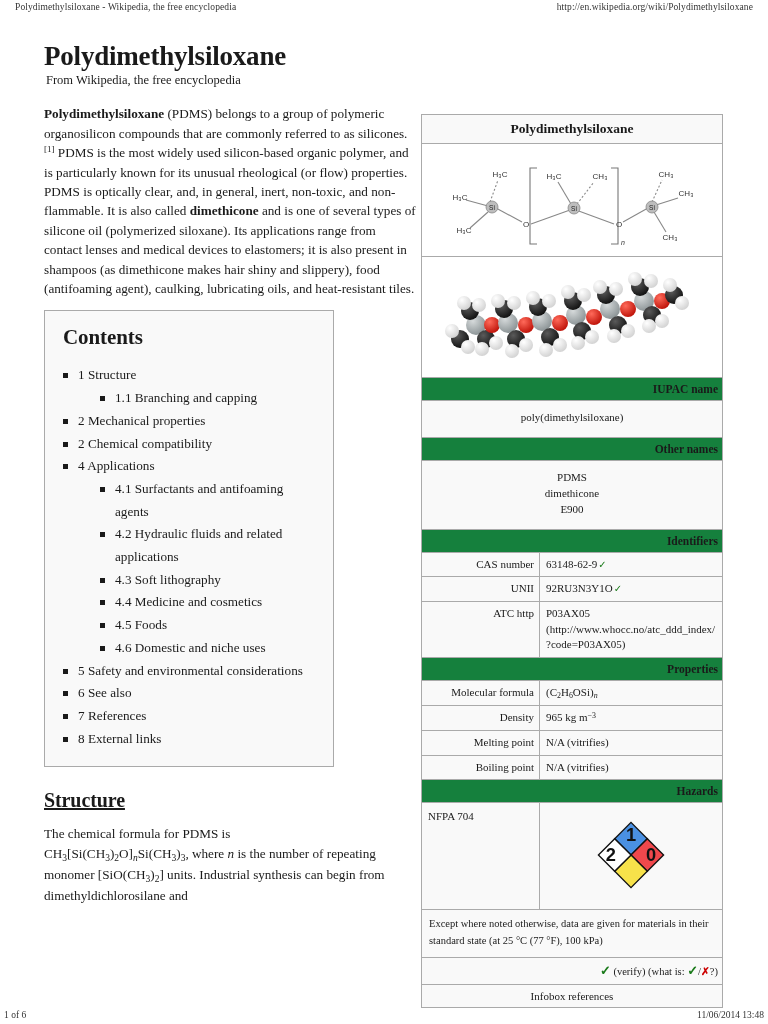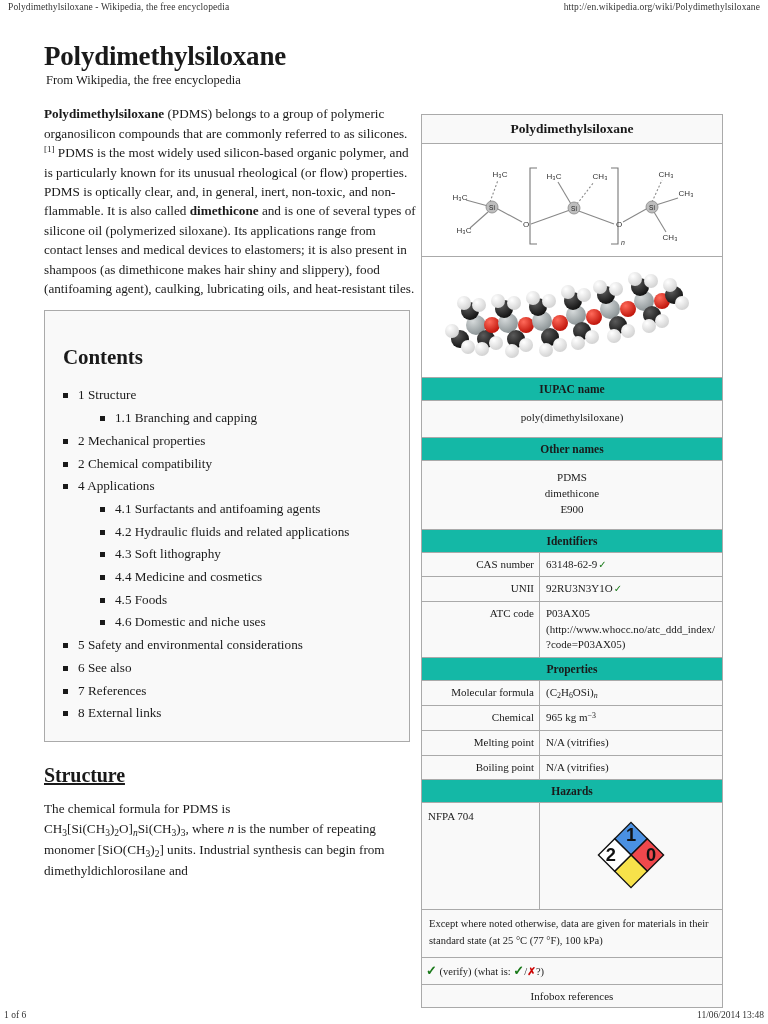--- a/index.html
+++ b/index.html
@@ -14,21 +14,21 @@
   .page {
     position: relative;
     width: 768px; height: 1024px;
     background: #fff;
   }
 
   
   .print-header {
     position: absolute; top: 2px; left: 0; width: 768px;
     display: flex; justify-content: space-between;
-    padding: 0 8px;
+    padding: 0 15px;
     font-size: 9.5px; color: #333;
     letter-spacing: 0.1px;
   }
   .print-header .hdr-right { text-align: center; white-space: nowrap; overflow: hidden; }
 
   .print-footer {
     position: absolute; bottom: 4px; left: 0; width: 768px;
     display: flex; justify-content: space-between;
     padding: 0 4px;
     font-size: 9.5px; color: #333;
@@ -68,22 +68,22 @@
     margin: 0 0 12px 0;
     text-align: left;
   }
   p.lead b { font-weight: bold; }
   sup.ref { font-size: 9px; vertical-align: super; line-height: 0; }
 
   
   .toc {
     border: 1px solid #aaa;
     background: #f9f9f9;
-    padding: 32px 16px 16px 16px;
-    width: 366px;
+    padding: 12px 16px 16px 16px;
+    width: 290px;
   }
   .toc h2 {
     font-size: 21px;
     font-weight: bold;
     margin: 2px 0 14px 2px;
     letter-spacing: -0.1px;
   }
   .toc ul {
     list-style: none;
     margin: 0; padding: 0;
@@ -137,26 +137,26 @@
     background: #f9f9f9;
   }
   .ib-imgcell {
     border-bottom: 1px solid #aaa;
     padding: 6px 4px;
     text-align: center;
     background: #fff;
   }
   .ib-imgcell.white { background: #fff; }
   .ib-sect {
-    text-align: center;
+    text-align: right;
     font-weight: bold;
     font-size: 11.5px;
     padding: 5px 4px;
     border-bottom: 1px solid #aaa;
-    background: #14b8a6;
+    background: #15803d;
   }
   .ib-centercell {
     text-align: center;
     padding: 9px 6px 11px 6px;
     border-bottom: 1px solid #aaa;
     font-size: 11px;
     line-height: 1.45;
     background: #f9f9f9;
   }
   .ib-row {
@@ -187,21 +187,21 @@
     margin-left: 1px;
   }
   .ib-note {
     padding: 6px 7px 7px 7px;
     font-size: 10.5px;
     line-height: 1.6;
     border-bottom: 1px solid #aaa;
     background: #f9f9f9;
   }
   .ib-verify {
-    text-align: left;
+    text-align: right;
     padding: 5px 4px;
     font-size: 10.5px;
     border-bottom: 1px solid #aaa;
     background: #f9f9f9;
   }
   .ib-verify .gcheck { color: #1a7a1a; font-weight: bold; font-size: 13px; }
   .ib-verify .rx { color: #c00; font-weight: bold; }
   .ib-refs {
     text-align: center;
     padding: 5px 4px;
@@ -410,32 +410,32 @@
           <div class="ib-key">CAS number</div>
           <div class="ib-val"><span>63148-62-9</span><span class="check">✓</span></div>
         </div>
 
         <div class="ib-row">
           <div class="ib-key">UNII</div>
           <div class="ib-val"><span>92RU3N3Y1O</span><span class="check">✓</span></div>
         </div>
 
         <div class="ib-row">
-          <div class="ib-key">ATC code</div>
+          <div class="ib-key">ATC http</div>
           <div class="ib-val">P03AX05 (http://www.whocc.no/atc_ddd_index/?code=P03AX05)</div>
         </div>
 
         <div class="ib-sect">Properties</div>
 
         <div class="ib-row">
           <div class="ib-key">Molecular formula</div>
           <div class="ib-val">(C<sub>2</sub>H<sub>6</sub>OSi)<i><sub>n</sub></i></div>
         </div>
         <div class="ib-row">
-          <div class="ib-key">Chemical</div>
+          <div class="ib-key">Density</div>
           <div class="ib-val">965 kg m<sup>−3</sup></div>
         </div>
         <div class="ib-row">
           <div class="ib-key">Melting point</div>
           <div class="ib-val">N/A (vitrifies)</div>
         </div>
         <div class="ib-row">
           <div class="ib-key">Boiling point</div>
           <div class="ib-val">N/A (vitrifies)</div>
         </div>

